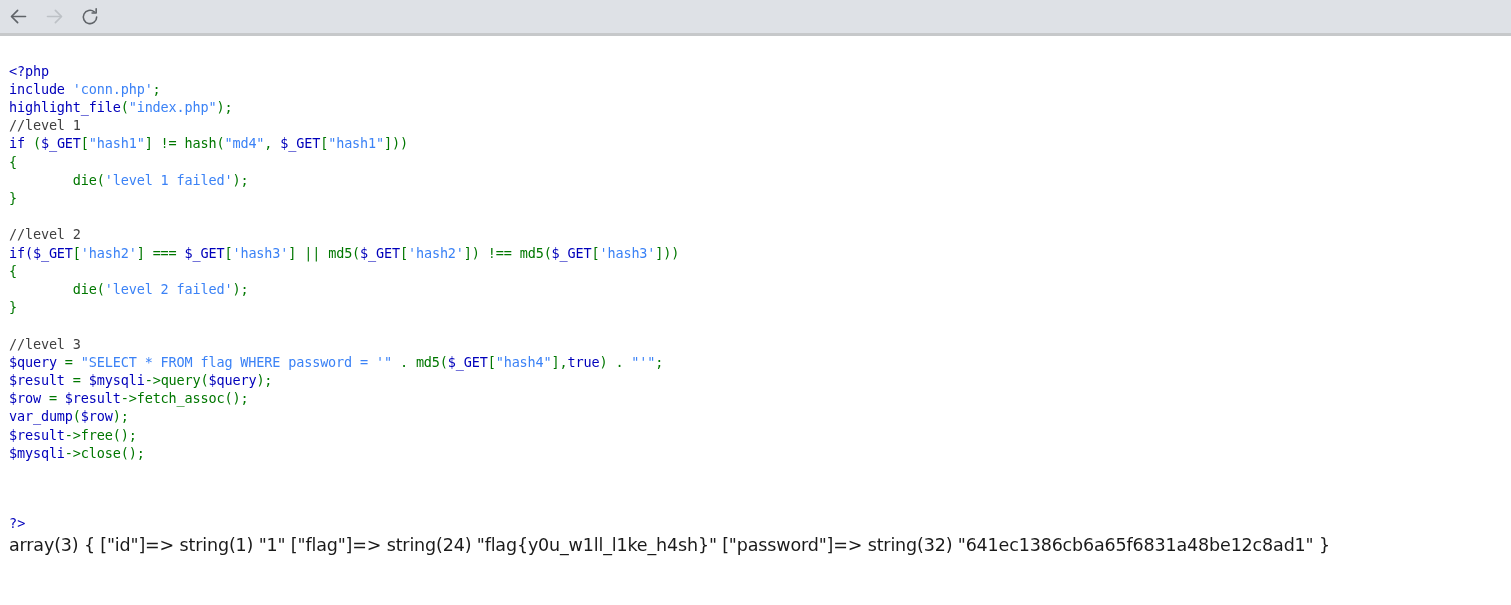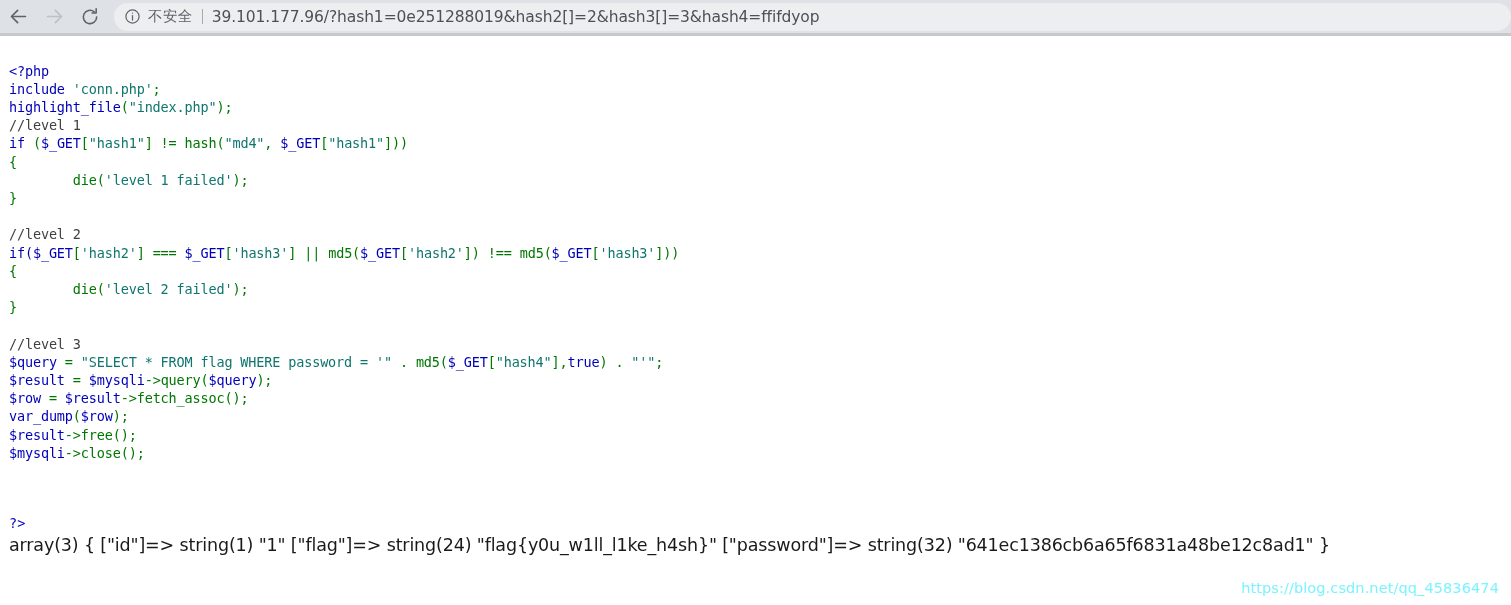--- a/index.html
+++ b/index.html
@@ -116,21 +116,21 @@
     font-size: 13.5px;
     line-height: 18.2px;
     white-space: pre;
     letter-spacing: -0.15px;
   }
   #code-block .ln { display: block; min-height: 18.2px; }
 
   
   .c-default { color: #007700; }   
   .c-keyword { color: #0000BB; }   
-  .c-string  { color: #0f766e; }   
+  .c-string  { color: #3b82f6; }   
   .c-comment { color: #404040; }
 
   #php-close {
     position: absolute;
     left: 9px;
     top: 478px;
     font-family: "DejaVu Sans Mono", "Liberation Mono", monospace;
     font-size: 13.5px;
     color: #0000BB;
     white-space: pre;
@@ -182,40 +182,27 @@
 
   <div class="nav-btn">
     <span>
       <svg width="20" height="20" viewBox="0 0 24 24" fill="none" stroke="#5f6368" stroke-width="1.9" stroke-linecap="round" stroke-linejoin="round">
         <path d="M20 12 A8 8 0 1 1 17.1 5.8"></path>
         <polyline points="19.4,2.2 19.4,7.1 14.5,7.1"></polyline>
       </svg>
     </span>
   </div>
 
-  <div id="omnibox">
-    <span id="security-info-icon">
-      <svg width="17" height="17" viewBox="0 0 24 24" fill="none" stroke="#5f6368" stroke-width="1.7">
-        <circle cx="12" cy="12" r="9.3"></circle>
-        <line x1="12" y1="10.6" x2="12" y2="17" stroke-linecap="round"></line>
-        <circle cx="12" cy="7.2" r="0.95" fill="#5f6368" stroke="none"></circle>
-      </svg>
-    </span>
-    <span id="security-label">不安全</span>
-    <span id="omnibox-divider"></span>
-    <span id="url-text" title="39.101.177.96/?hash1=0e251288019&amp;hash2[]=2&amp;hash3[]=3&amp;hash4=ffifdyop">39.101.177.96/?hash1=0e251288019&amp;hash2[]=2&amp;hash3[]=3&amp;hash4=ffifdyop</span>
-  </div>
 
 </div>
 <div id="toolbar-separator"></div>
 <div id="page-top-edge"></div>
 
 <div id="page-content">
 
   <pre id="code-block"><span class="ln"><span class="c-keyword">&lt;?php</span></span><span class="ln"><span class="c-keyword">include </span><span class="c-string">'conn.php'</span><span class="c-default">;</span></span><span class="ln"><span class="c-keyword">highlight_file</span><span class="c-default">(</span><span class="c-string">"index.php"</span><span class="c-default">);</span></span><span class="ln"><span class="c-comment">//level 1</span></span><span class="ln"><span class="c-keyword">if </span><span class="c-default">(</span><span class="c-keyword">$_GET</span><span class="c-default">[</span><span class="c-string">"hash1"</span><span class="c-default">] != </span><span class="c-default">hash</span><span class="c-default">(</span><span class="c-string">"md4"</span><span class="c-default">, </span><span class="c-keyword">$_GET</span><span class="c-default">[</span><span class="c-string">"hash1"</span><span class="c-default">]))</span></span><span class="ln"><span class="c-default">{</span></span><span class="ln"><span class="c-default">        die</span><span class="c-default">(</span><span class="c-string">'level 1 failed'</span><span class="c-default">);</span></span><span class="ln"><span class="c-default">}</span></span><span class="ln">&nbsp;</span><span class="ln"><span class="c-comment">//level 2</span></span><span class="ln"><span class="c-keyword">if(</span><span class="c-keyword">$_GET</span><span class="c-default">[</span><span class="c-string">'hash2'</span><span class="c-default">] === </span><span class="c-keyword">$_GET</span><span class="c-default">[</span><span class="c-string">'hash3'</span><span class="c-default">] || </span><span class="c-default">md5</span><span class="c-default">(</span><span class="c-keyword">$_GET</span><span class="c-default">[</span><span class="c-string">'hash2'</span><span class="c-default">]) !== </span><span class="c-default">md5</span><span class="c-default">(</span><span class="c-keyword">$_GET</span><span class="c-default">[</span><span class="c-string">'hash3'</span><span class="c-default">]))</span></span><span class="ln"><span class="c-default">{</span></span><span class="ln"><span class="c-default">        die</span><span class="c-default">(</span><span class="c-string">'level 2 failed'</span><span class="c-default">);</span></span><span class="ln"><span class="c-default">}</span></span><span class="ln">&nbsp;</span><span class="ln"><span class="c-comment">//level 3</span></span><span class="ln"><span class="c-keyword">$query</span><span class="c-default"> = </span><span class="c-string">"SELECT * FROM flag WHERE password = '"</span><span class="c-default"> . </span><span class="c-default">md5</span><span class="c-default">(</span><span class="c-keyword">$_GET</span><span class="c-default">[</span><span class="c-string">"hash4"</span><span class="c-default">],</span><span class="c-keyword">true</span><span class="c-default">) . </span><span class="c-string">"'"</span><span class="c-default">;</span></span><span class="ln"><span class="c-keyword">$result</span><span class="c-default"> = </span><span class="c-keyword">$mysqli</span><span class="c-default">-&gt;</span><span class="c-default">query</span><span class="c-default">(</span><span class="c-keyword">$query</span><span class="c-default">);</span></span><span class="ln"><span class="c-keyword">$row</span><span class="c-default"> = </span><span class="c-keyword">$result</span><span class="c-default">-&gt;</span><span class="c-default">fetch_assoc</span><span class="c-default">();</span></span><span class="ln"><span class="c-keyword">var_dump</span><span class="c-default">(</span><span class="c-keyword">$row</span><span class="c-default">);</span></span><span class="ln"><span class="c-keyword">$result</span><span class="c-default">-&gt;</span><span class="c-default">free</span><span class="c-default">();</span></span><span class="ln"><span class="c-keyword">$mysqli</span><span class="c-default">-&gt;</span><span class="c-default">close</span><span class="c-default">();</span></span></pre>
 
   <div id="php-close">?&gt;</div>
 
   <div id="vardump-line">array(3) { ["id"]=&gt; string(1) "1" ["flag"]=&gt; string(24) "flag{y0u_w1ll_l1ke_h4sh}" ["password"]=&gt; string(32) "641ec1386cb6a65f6831a48be12c8ad1" }</div>
 
-  <div id="watermark">https://blog.csdn.net/qq_45836474</div>
 
 </div>
 
 </body></html>

